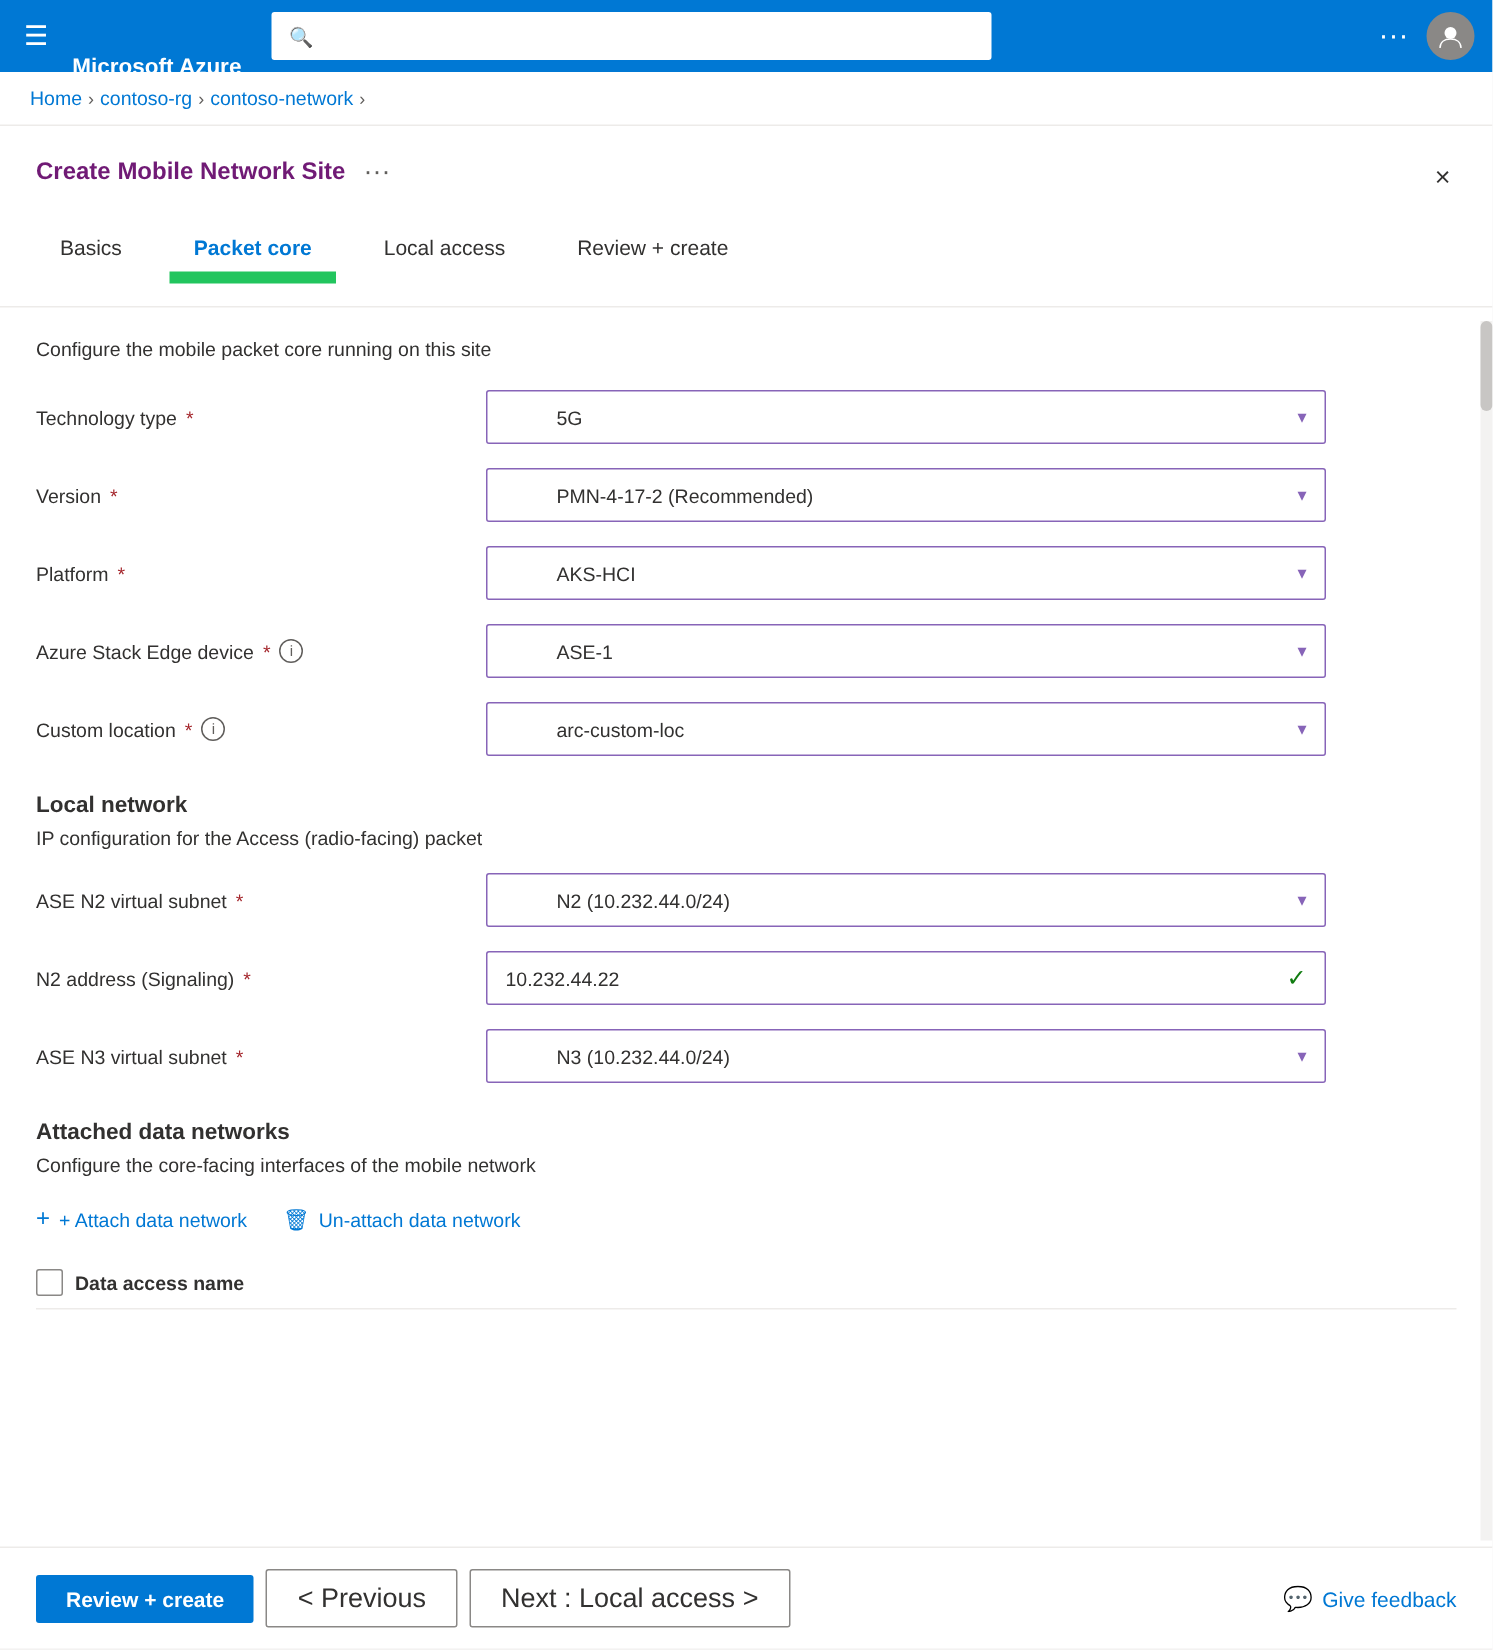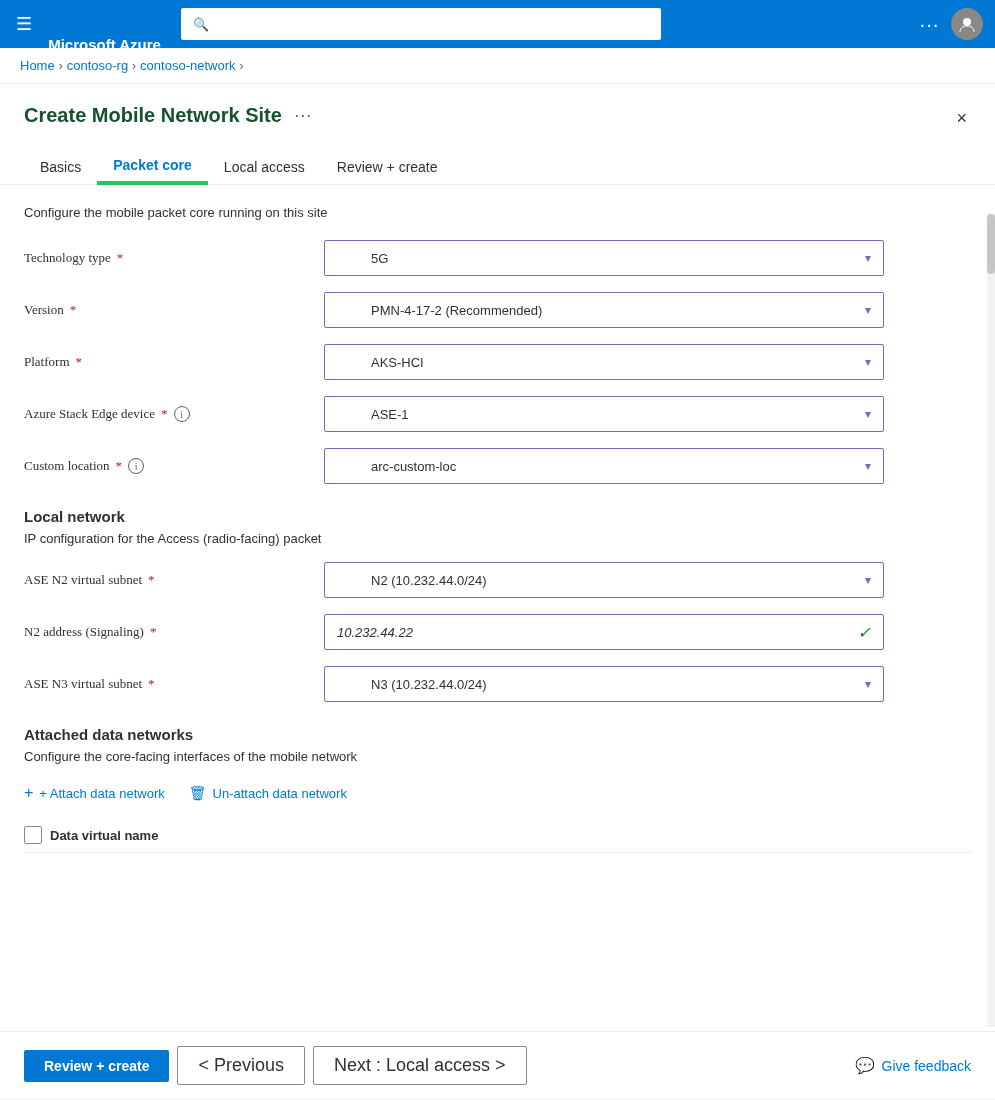--- a/index.html
+++ b/index.html
@@ -65,44 +65,43 @@
     }
 
     
     .panel-header {
       padding: 20px 24px 0 24px;
       display: flex;
       align-items: flex-start;
       justify-content: space-between;
     }
     .panel-title-row { display: flex; align-items: center; gap: 12px; }
-    .panel-title { font-size: 20px; font-weight: 600; color: #14532d; }
+    .panel-title { font-size: 16px; font-weight: 600; color: #701a75; }
     .panel-title-dots { color: #605e5c; font-size: 18px; cursor: pointer; }
     .panel-close { color: #323130; font-size: 18px; cursor: pointer; background: none; border: none; padding: 4px; }
 
     
     .tabs {
       display: flex;
-      padding: 16px 24px 0 24px;
+      padding: 16px 24px 16px 24px;
       border-bottom: 1px solid #edebe9;
-      gap: 0;
-      align-items: flex-end;
+      gap: 16px;
     }
     .tab {
       padding: 8px 16px;
       font-size: 14px;
       color: #323130;
       cursor: pointer;
       border-bottom: 2px solid transparent;
       margin-bottom: -1px;
       white-space: nowrap;
     }
     .tab.active {
       color: #0078d4;
-      border-bottom: 4px solid #22c55e;
+      border-bottom: 8px solid #22c55e;
       font-weight: 600;
     }
 
     
     .content {
       padding: 20px 24px;
       flex: 1;
       overflow-y: auto;
     }
 
@@ -118,23 +117,22 @@
       align-items: center;
       margin-bottom: 16px;
       min-height: 36px;
     }
     .form-label {
       width: 300px;
       min-width: 300px;
       font-size: 13px;
       color: #323130;
       display: flex;
-      align-items: flex-start;
+      align-items: flex-end;
       gap: 6px;
-      font-family: Liberation Serif, serif;
     }
     .required { color: #a4262c; }
     .info-icon {
       width: 16px; height: 16px; border-radius: 50%; border: 1px solid #605e5c;
       display: inline-flex; align-items: center; justify-content: center;
       font-size: 10px; color: #605e5c; cursor: pointer; flex-shrink: 0;
     }
     .form-control {
       flex: 1;
       max-width: 560px;
@@ -164,21 +162,20 @@
       height: 36px;
       border: 1px solid #8a8886;
       border-radius: 2px;
       padding: 16px 12px;
       font-size: 13px;
       color: #323130;
       background: white;
       display: flex;
       align-items: center;
       justify-content: space-between;
-      font-style: italic;
     }
     .input-field .check { color: #107c10; font-size: 16px; }
 
     
     .section-heading {
       font-size: 15px;
       font-weight: 700;
       color: #323130;
       margin: 24px 0 6px 0;
     }
@@ -459,21 +456,21 @@
         <span>+ Attach data network</span>
       </button>
       <button class="action-btn">
         <span style="font-size:14px;">🗑</span>
         <span>Un-attach data network</span>
       </button>
     </div>
 
     <div class="table-header">
       <div class="table-checkbox"></div>
-      <span class="table-col-header">Data virtual name</span>
+      <span class="table-col-header">Data access name</span>
     </div>
 
   </div>
 
   <div class="scroll-track">
     <div class="scroll-thumb"></div>
   </div>
 
   <div class="footer">
     <button class="btn-primary">Review + create</button>

